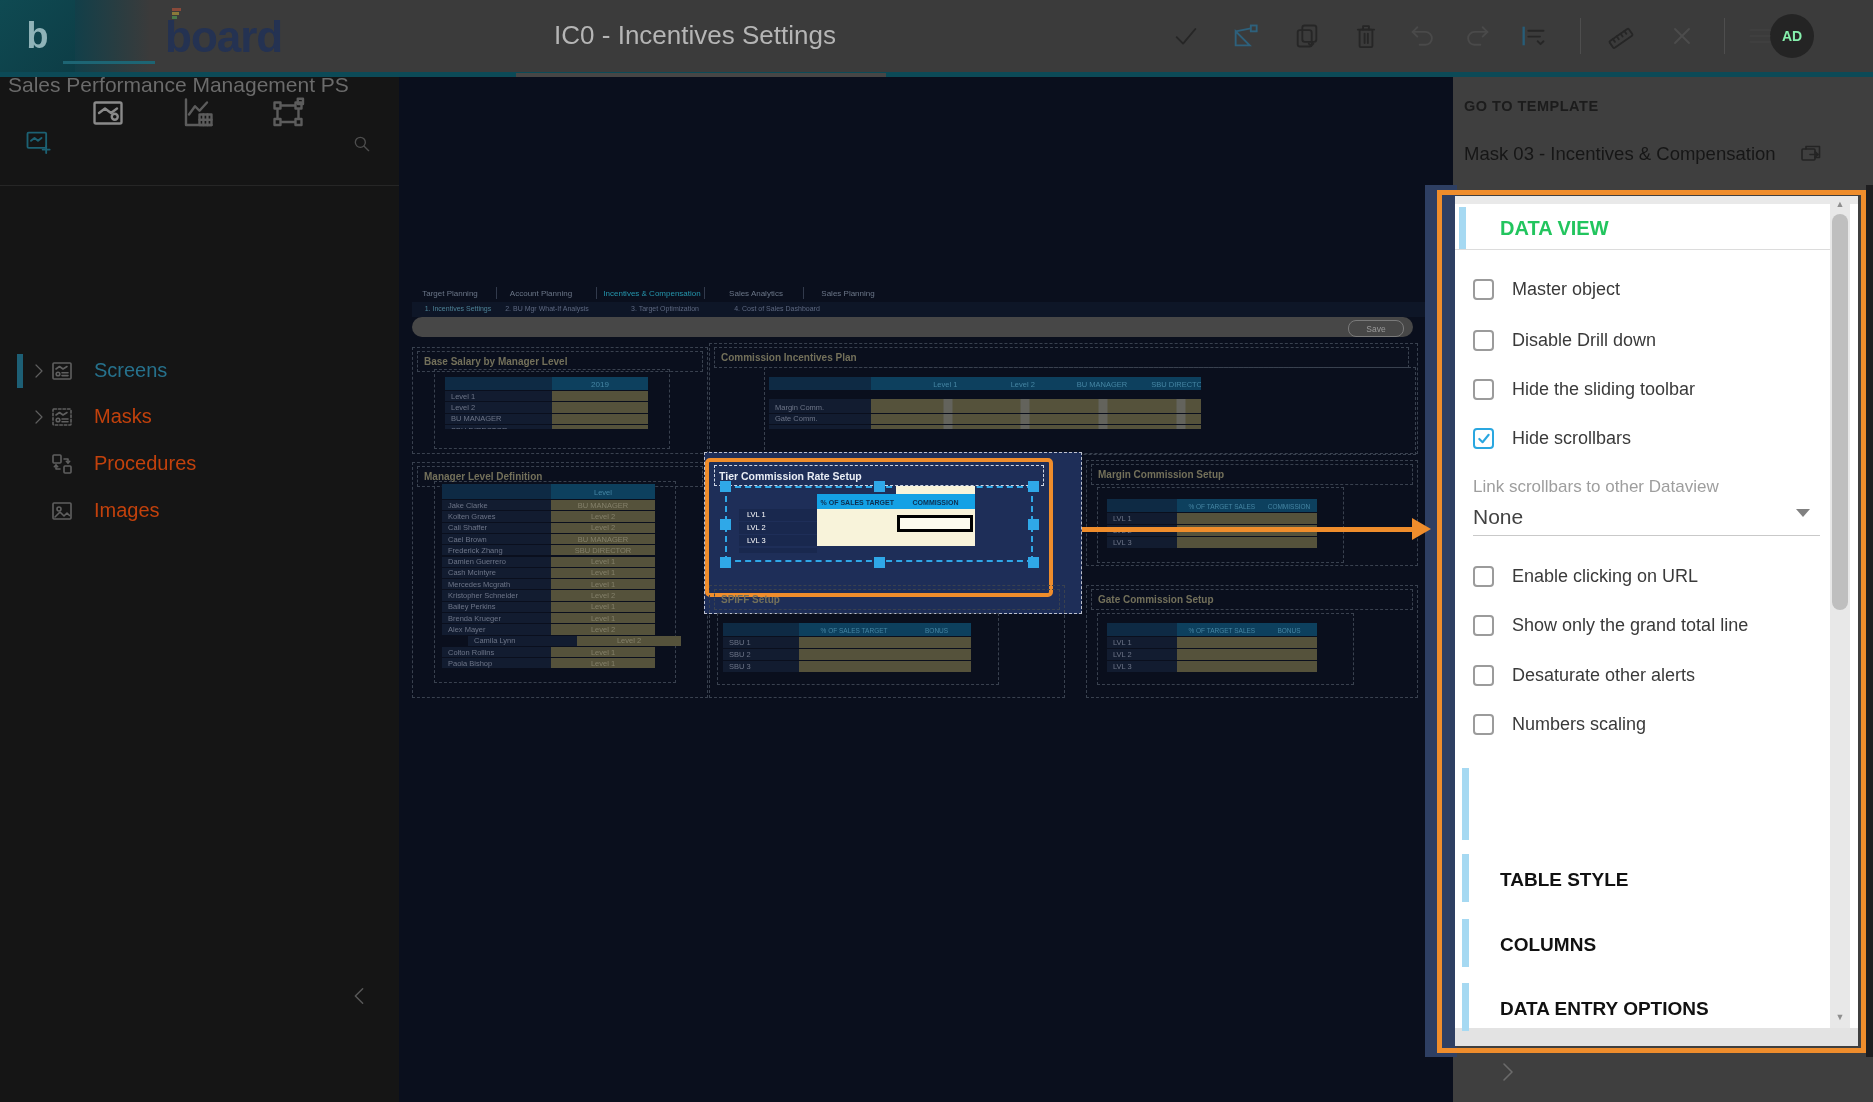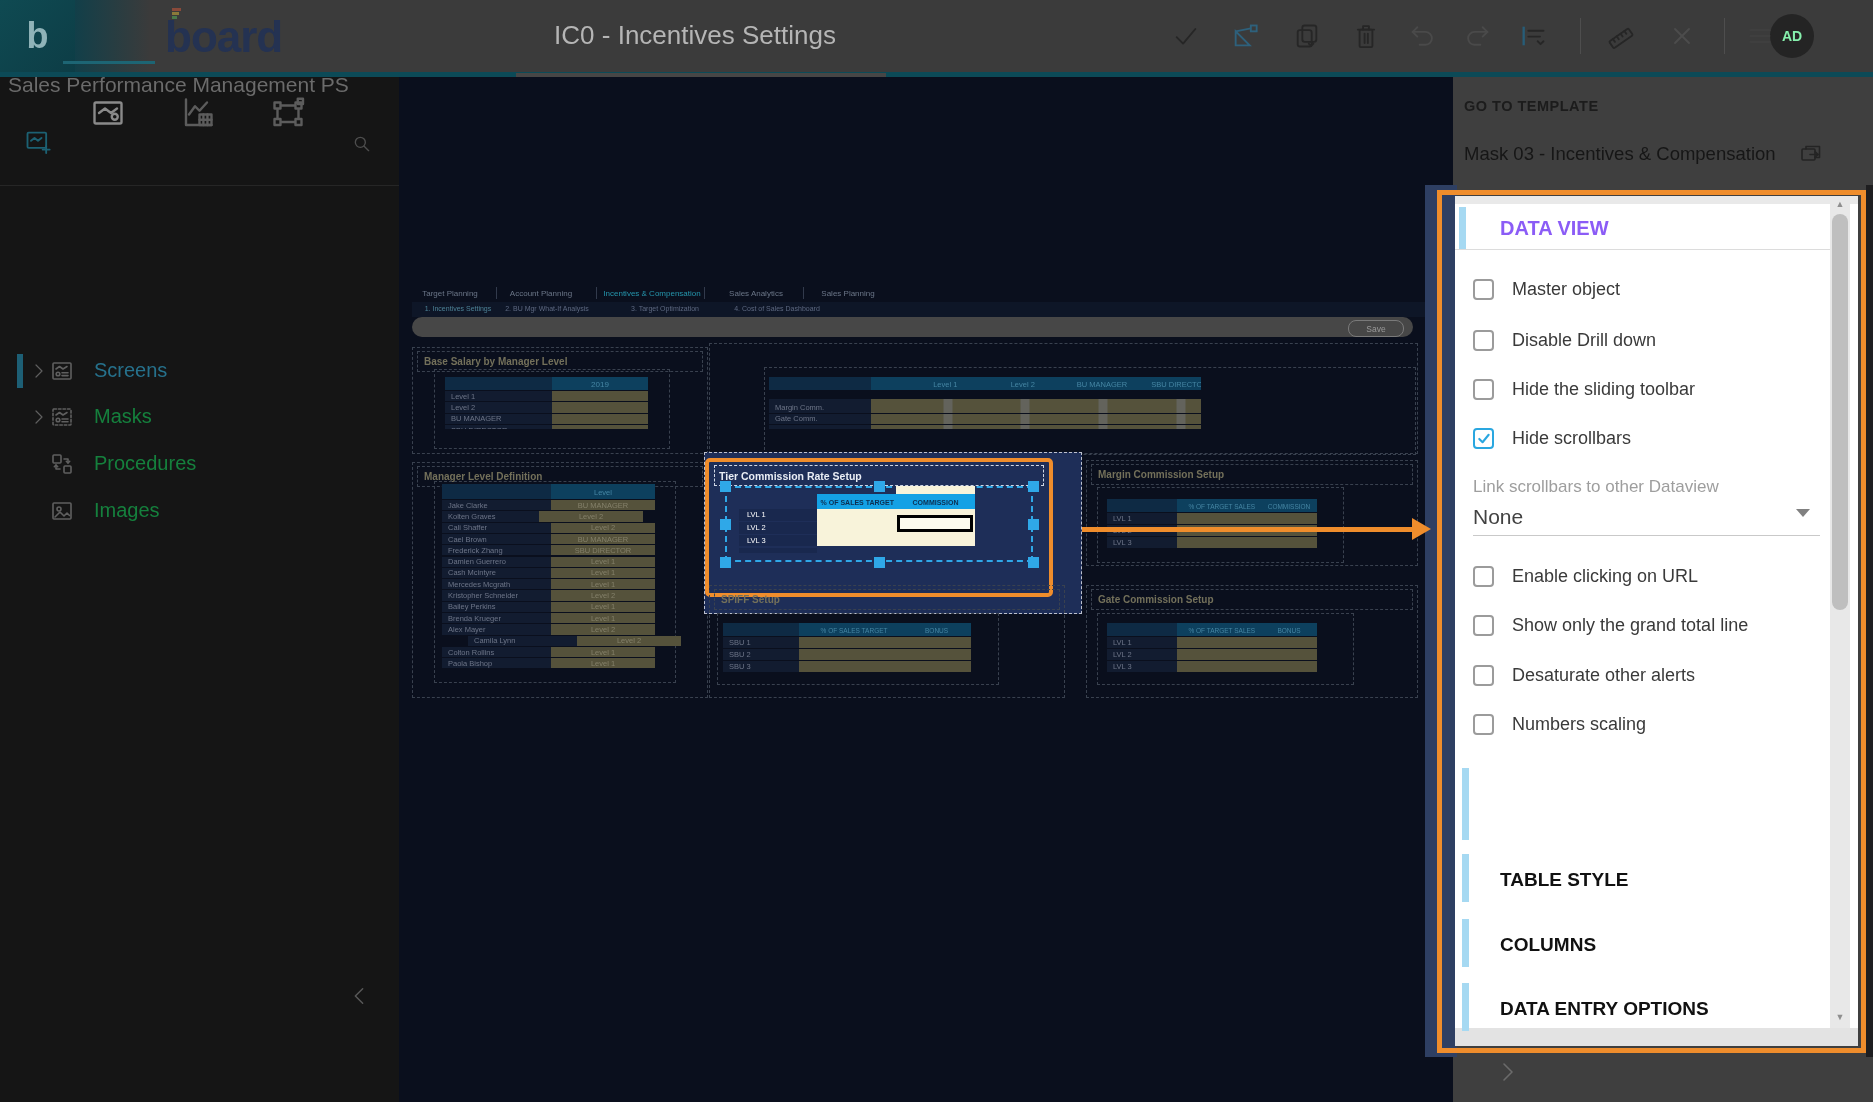--- a/index.html
+++ b/index.html
@@ -35,21 +35,21 @@
   .sb-title{left:8px;top:73px;font-size:21px;color:#6b6b6b;white-space:nowrap;}
   .sb-addicon{left:24px;top:128px;width:28px;height:28px;color:#1c6173;}
   .sb-addicon svg,.sb-search svg{width:100%;height:100%;}
   .sb-search{left:352px;top:134px;width:20px;height:20px;color:#4e4e4e;}
   .sb-div{left:0;top:185px;width:399px;height:1px;background:#262626;}
   .tree-row{left:0;width:399px;height:46px;display:flex;align-items:center;cursor:default;}
   .tree-bar{position:absolute;left:17px;top:6px;width:6px;height:34px;background:#1d5f75;}
   .tree-chev{position:absolute;left:30px;top:14px;width:18px;height:18px;color:#5f5f5f;}
   .tree-icon{position:absolute;left:50px;top:11px;width:24px;height:24px;color:#5f5f5f;}
   .tree-chev svg,.tree-icon svg{width:100%;height:100%;}
-  .tree-label{position:absolute;left:94px;top:11px;font-size:20px;color:#15803d;}
+  .tree-label{position:absolute;left:94px;top:11px;font-size:20px;color:#c2410c;}
   .tree-row.active .tree-label{color:#26718c;}
   .sb-collapse{left:348px;top:985px;width:22px;height:22px;color:#585858;}
   .sb-collapse svg{width:100%;height:100%;}
   
   .canvas{left:399px;top:77px;width:1054px;height:1025px;background:#0a0f1d;}
   .cv-tab{position:absolute;top:212px;transform:translateX(-50%);font-size:8px;color:#6b7688;white-space:nowrap;}
   .cv-tab.active{color:#2596ad;}
   .cv-tabsep{position:absolute;top:210px;width:1px;height:12px;background:#323a4c;}
   .subtab-band{left:13px;top:225px;width:1016px;height:15px;background:#0e1627;}
   .cv-subtab{position:absolute;top:228px;transform:translateX(-50%);font-size:7px;color:#5d6880;white-space:nowrap;}
@@ -98,21 +98,21 @@
   .mask-name{left:1464px;top:143px;font-size:18.5px;color:#161616;}
   .gtt-icon{left:1799px;top:143px;width:24px;height:24px;color:#242424;}
   .gtt-icon svg{width:100%;height:100%;}
   .rc-chev{left:1496px;top:1060px;width:24px;height:24px;color:#6b6b6b;}
   .rc-chev svg{width:100%;height:100%;}
   .navy-band{left:1425px;top:185px;width:32px;height:872px;background:#2e3f63;}
   .props-panel{left:1455px;top:196px;width:403px;height:850px;background:#fff;}
   .pp-topstrip{left:1455px;top:196px;width:403px;height:8px;background:#e9e9e9;}
   .pp-botstrip{left:1455px;top:1028px;width:403px;height:18px;background:#e3e3e3;}
   .dv-accent{left:1459px;top:207px;width:7px;height:42px;background:#a6d9f2;}
-  .dv-title{left:1500px;top:217px;font-size:20px;font-weight:800;color:#8b5cf6;}
+  .dv-title{left:1500px;top:217px;font-size:20px;font-weight:800;color:#22c55e;}
   .dv-divider{left:1455px;top:249px;width:375px;height:1px;background:#dcdcdc;}
   .cb-row{position:absolute;left:1473px;width:340px;height:24px;}
   .cb-box{position:absolute;left:0;top:0;width:21px;height:21px;border:2px solid #9b9b9b;border-radius:4px;
     box-sizing:border-box;background:#fff;}
   .cb-box.checked{border-color:#2aa7e0;}
   .cb-box svg{position:absolute;left:1px;top:1px;width:15px;height:15px;}
   .cb-label{position:absolute;left:39px;top:0px;font-size:18px;color:#3a3a3a;white-space:nowrap;}
   .link-label{left:1473px;top:477px;font-size:17px;color:#9e9e9e;}
   .dd-value{left:1473px;top:505px;font-size:21px;color:#424242;}
   .dd-caret{left:1796px;top:509px;width:0;height:0;border-left:7px solid transparent;
@@ -212,20 +212,21 @@
             <div class="mt-name" style="width: 107px; height: 10.4px;">BU MANAGER</div>
             <div class="mt-data" style="width: 96px; height: 10.4px;"></div>
           </div>
           <div class="mt-row" style="left: 0px; top: 48.2px; width: 100%; height: 4px; overflow: hidden;">
             <div class="mt-name" style="width: 107px; height: 10.4px;">SBU DIRECTOR</div>
             <div class="mt-data" style="width: 96px; height: 10.4px;"></div>
           </div>
         </div>
       </div>
       <div class="panel" style="left: 310px; top: 266px; width: 707px; height: 109px;">
+        <div class="panel-title" style="width: 695px;">Commission Incentives Plan</div>
         <div class="panel-inner" style="left: 54px; top: 23px; width: 650px; height: 86px;"></div>
         <div class="abs" style="left: 59px; top: 33px; width: 432px;">
           <div class="mt-row" style="left: 0px; top: 0px; width: 100%; height: 13px;">
             <div class="mt-name mt-headname" style="width: 102px; height: 13px;"></div>
             <div class="mt-head" style="width: 330px; height: 13px;">
               <span style="left: 22.5%;">Level 1</span>
               <span style="left: 46%;">Level 2</span>
               <span style="left: 70%;">BU MANAGER</span>
               <span style="left: 93.5%;">SBU DIRECTOR</span>
             </div>
@@ -276,21 +277,21 @@
             <div class="mt-name mt-headname" style="width: 109px; height: 15px;"></div>
             <div class="mt-head" style="width: 104px; height: 15px;">
               <span style="left: 50%;">Level</span>
             </div>
           </div>
           <div class="mt-row" style="left: 0px; top: 16px; width: 100%; height: 10.3px;">
             <div class="mt-name" style="width: 109px; height: 10.3px;">Jake Clarke</div>
             <div class="mt-data" style="width: 104px; height: 10.3px;">BU MANAGER</div>
           </div>
           <div class="mt-row" style="left: 0px; top: 27.3px; width: 100%; height: 10.3px;">
-            <div class="mt-name" style="width: 97px; height: 10.3px; text-align: right;">Kolten Graves</div>
+            <div class="mt-name" style="width: 109px; height: 10.3px; text-align: right;">Kolten Graves</div>
             <div class="mt-data" style="width: 104px; height: 10.3px;">Level 2</div>
           </div>
           <div class="mt-row" style="left: 0px; top: 38.6px; width: 100%; height: 10.3px;">
             <div class="mt-name" style="width: 109px; height: 10.3px;">Cali Shaffer</div>
             <div class="mt-data" style="width: 104px; height: 10.3px;">Level 2</div>
           </div>
           <div class="mt-row" style="left: 0px; top: 49.9px; width: 100%; height: 10.3px;">
             <div class="mt-name" style="width: 109px; height: 10.3px;">Cael Brown</div>
             <div class="mt-data" style="width: 104px; height: 10.3px;">BU MANAGER</div>
           </div>

